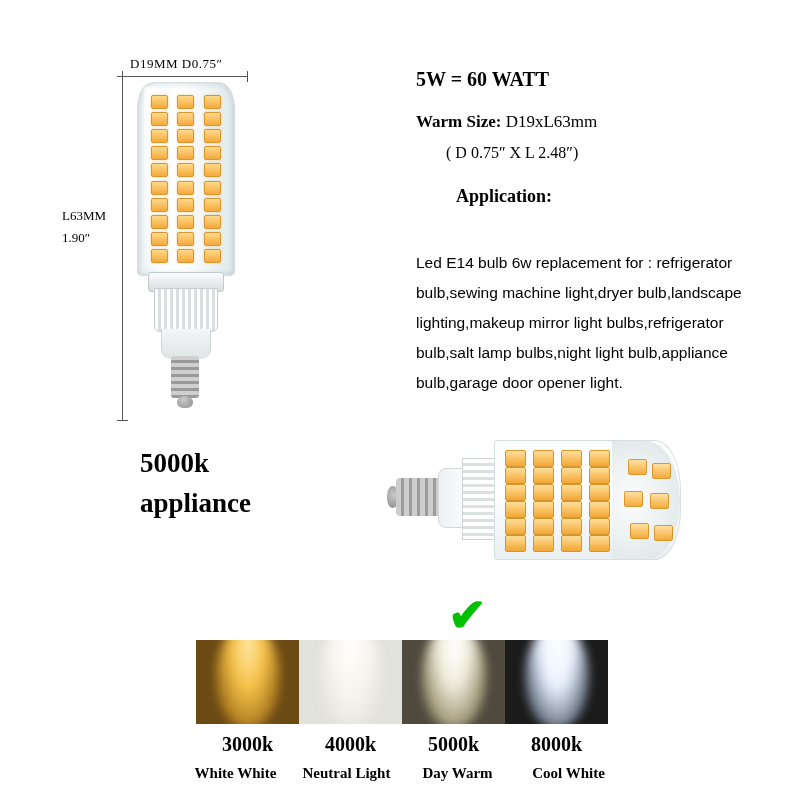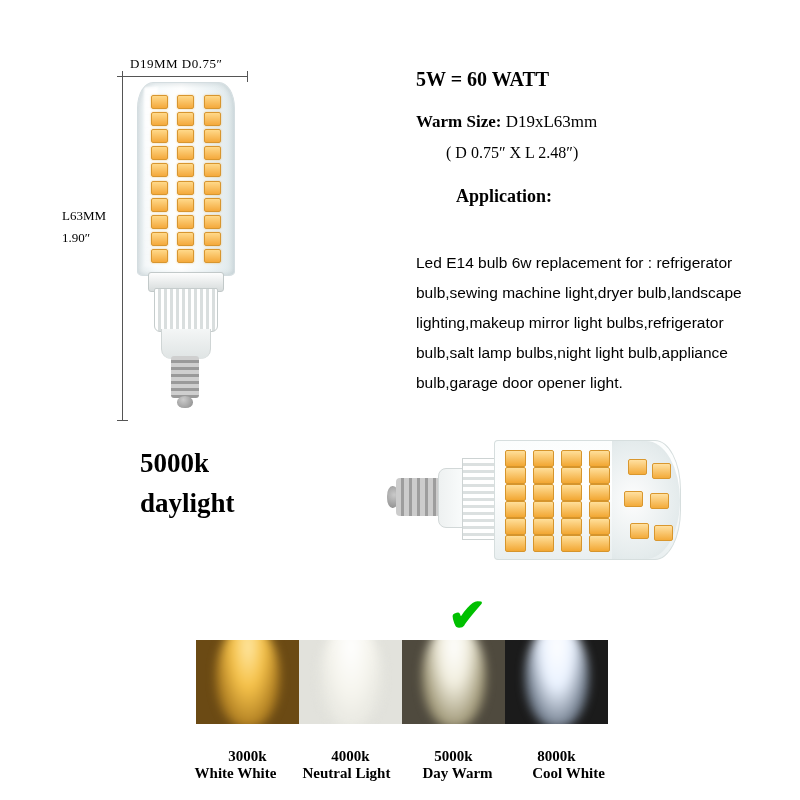--- a/index.html
+++ b/index.html
@@ -364,24 +364,23 @@
   .temps {
     position: absolute;
     left: 196px;
     top: 733px;
     width: 412px;
     display: flex;
   }
   .temps div {
     width: 103px;
     text-align: center;
-    font-size: 15px;
+    font-size: 20px;
     font-weight: bold;
     font-family: "Liberation Serif", serif;
-    margin-top: 15px;
   }
   .names {
     position: absolute;
     left: 180px;
     top: 765px;
     width: 444px;
     display: flex;
   }
   .names div {
     width: 111px;
@@ -460,21 +459,21 @@
   </div>
   <div class="b1-collar"></div>
   <div class="b1-ribbed"></div>
   <div class="b1-neck"></div>
   <div class="b1-base"></div>
   <div class="b1-tip"></div>
 </div>
 
 <div class="label-5000k">
   <div>5000k</div>
-  <div>daylight</div>
+  <div>appliance</div>
 </div>
 
 <div class="txt-title">5W = 60 WATT</div>
 <div class="txt-smallsize">
   <b>Warm  Size:</b>
   <span>D19xL63mm</span>
 </div>
 <div class="txt-inches">( D 0.75″ X L 2.48″)</div>
 <div class="txt-app-head">Application:</div>
 <div class="txt-body">Led E14 bulb 6w replacement for : refrigerator bulb,sewing machine light,dryer bulb,landscape lighting,makeup mirror light bulbs,refrigerator bulb,salt lamp bulbs,night light bulb,appliance bulb,garage door opener light.</div>

